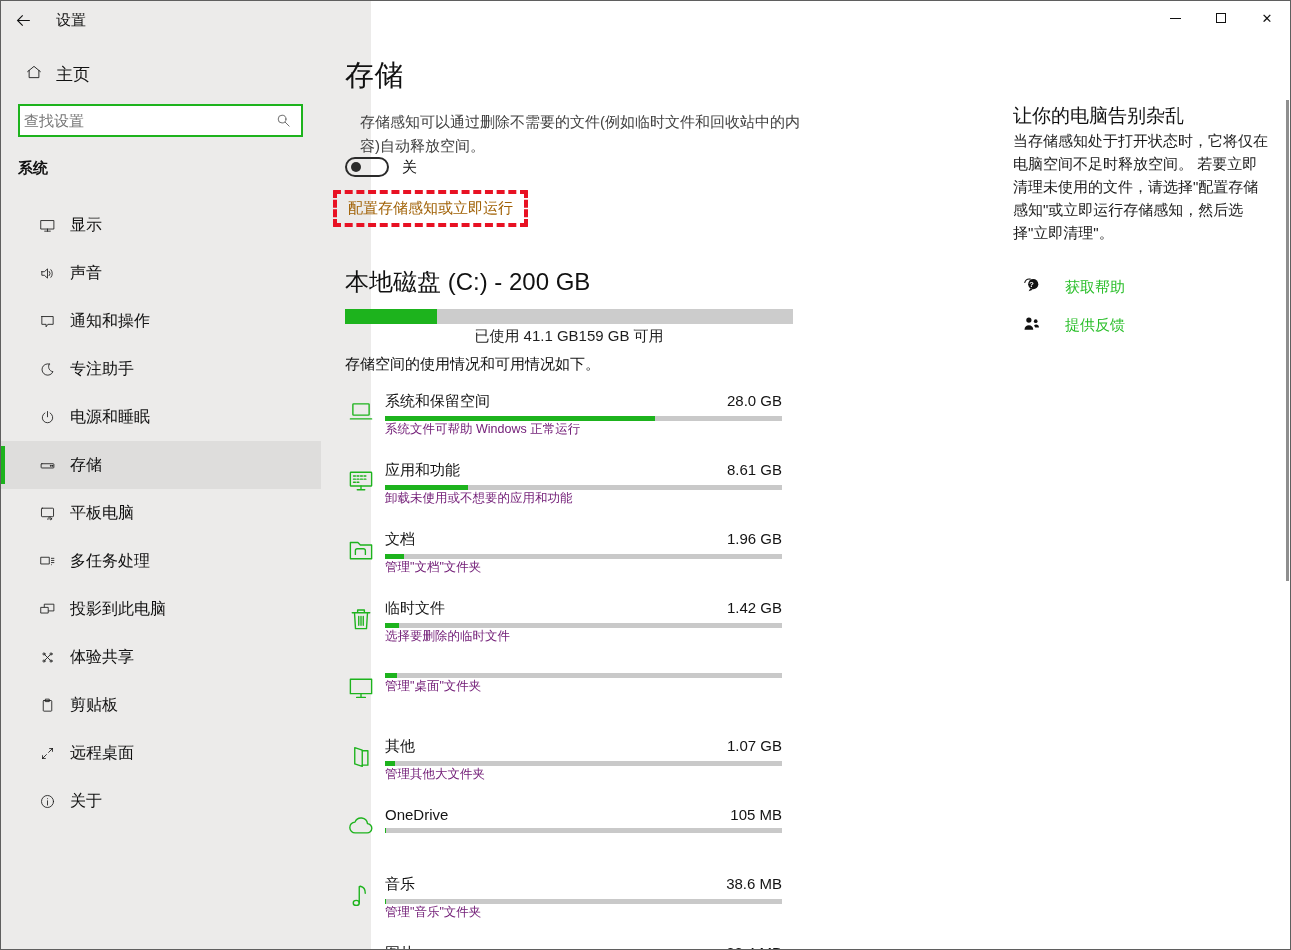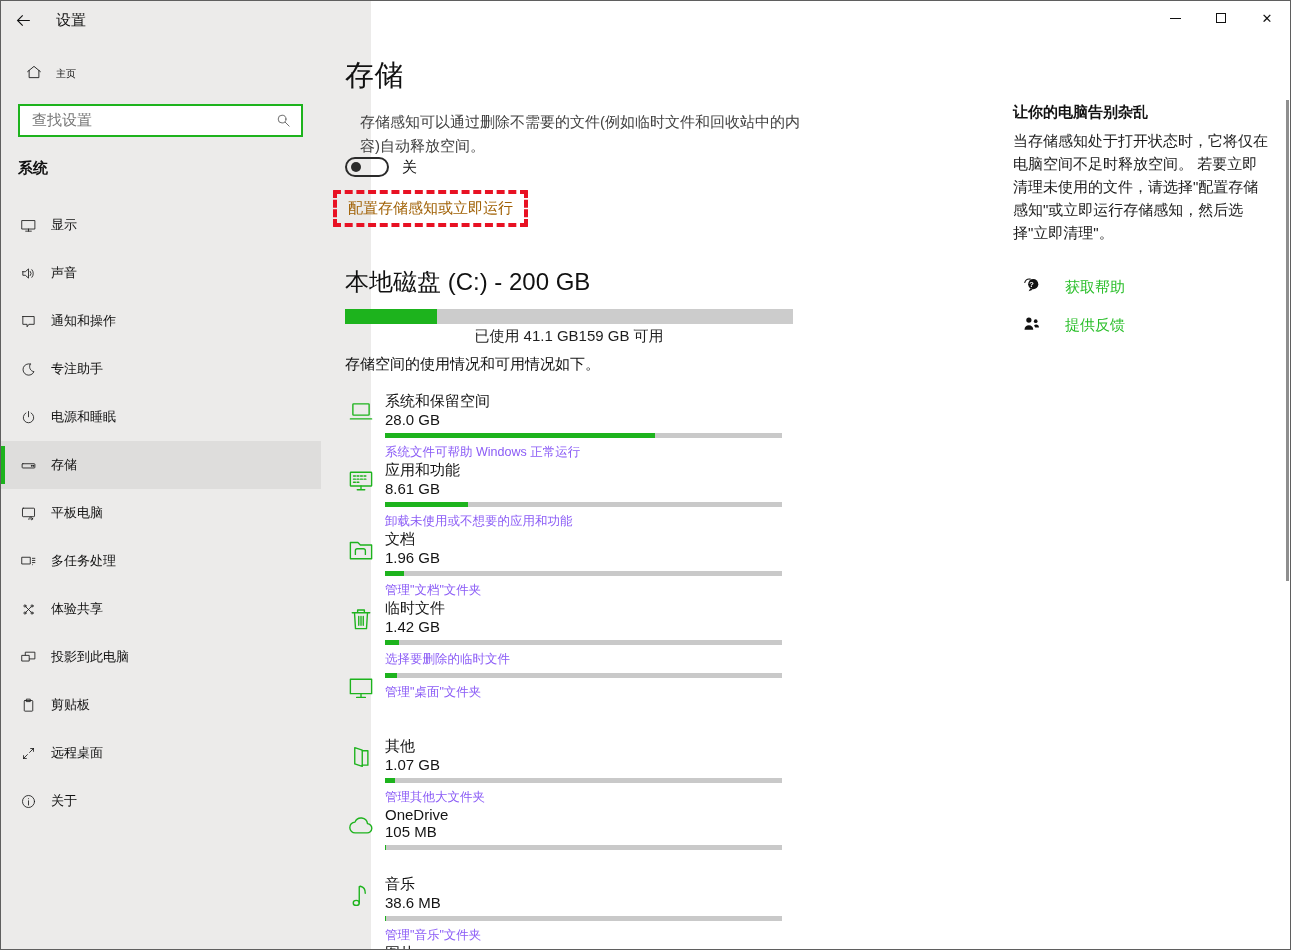--- a/index.html
+++ b/index.html
@@ -12,32 +12,32 @@
 
   
   .sidebar { position:absolute; left:0; top:0; width:371px; height:950px; background:#ecebea; }
   .titlebar-left { position:absolute; left:0; top:0; width:321px; height:40px; display:flex; align-items:center; }
   .back-btn { width:46px; height:34px; display:flex; align-items:center; justify-content:center; cursor:pointer; }
   .back-btn svg { width:19px; height:19px; stroke:#111; stroke-width:1.4; fill:none; }
   .app-title { font-size:15px; margin-left:10px; }
 
   .home-row { position:absolute; left:0; top:52px; width:321px; height:44px; display:flex; align-items:center; padding-left:25px; cursor:pointer; }
   .home-row .icon svg { width:18px; height:18px; }
-  .home-row span.lbl { font-size:10px; margin-left:13px; }
+  .home-row span.lbl { font-size:17px; margin-left:13px; }
 
   .search-box { position:absolute; left:18px; top:104px; width:285px; height:33px; background:#fff; border:2px solid var(--accent); display:flex; align-items:center; }
-  .search-box input { flex:1; border:none; outline:none; background:transparent; font-size:15px; color:#ec4899; padding:0 8px 0 12px; font-family:Liberation Serif, serif; }
+  .search-box input { flex:1; border:none; outline:none; background:transparent; font-size:15px; color:#ec4899; padding:0 8px 0 4px; font-family:Liberation Sans, sans-serif; }
   .search-box input::placeholder { color:#767676; }
   .search-box .icon svg { width:17px; height:17px; stroke:#555; }
   .search-box .icon { margin-right:9px; display:flex; }
 
   .section-title { position:absolute; left:18px; top:159px; font-size:15px; font-weight:bold; }
 
   .side-list { position:absolute; left:0; top:201px; width:321px; }
-  .side-item { position:relative; height:48px; display:flex; align-items:center; padding-left:20px; cursor:pointer; font-size:13px; }
+  .side-item { position:relative; height:48px; display:flex; align-items:center; padding-left:39px; cursor:pointer; font-size:16px; }
   .side-item .icon { width:31px; display:flex; }
   .side-item .icon svg { width:17px; height:17px; }
   .side-item.selected { background:rgba(0,0,0,0.06); }
   .side-item.selected::before { content:""; position:absolute; left:0; top:5px; bottom:5px; width:5px; background:var(--accent); }
 
   .icon svg { stroke:#1a1a1a; fill:none; stroke-width:1.2; stroke-linecap:round; stroke-linejoin:round; }
 
   
   .win-controls { position:absolute; right:1px; top:1px; display:flex; z-index:40; }
   .win-btn { width:46px; height:34px; display:flex; align-items:center; justify-content:center; cursor:pointer; background:#fff; }
@@ -61,28 +61,28 @@
   .disk-bar { position:absolute; left:0; top:309px; width:448px; height:15px; background:#cccccc; }
   .disk-bar .fill { height:100%; background:var(--accent); }
   .disk-labels { position:absolute; left:0; top:327px; width:448px; display:flex; justify-content:center; font-size:15px; color:#1f1f1f; }
   .usage-intro { position:absolute; left:0; top:355px; font-size:15px; }
 
   .cat-list { position:absolute; left:0; top:386px; width:437px; }
   .cat-row { position:relative; height:69px; cursor:pointer; }
   .cat-row .icon { position:absolute; left:1px; top:11px; }
   .cat-row .icon svg { width:30px; height:30px; stroke:var(--accent); stroke-width:1.1; }
   .cat-content { margin-left:40px; padding-top:6px; }
-  .cat-head { display:flex; justify-content:space-between; font-size:15px; color:#141414;flex-direction:column; }
+  .cat-head { display:flex; justify-content:space-between; font-size:15px; color:#141414; }
   .cat-bar { margin-top:5px; height:5px; background:#c9c9c9; }
   .cat-bar .fill { height:100%; background:var(--accent); }
-  .cat-desc { margin-top:6px; font-size:12.5px; color:#8b5cf6; }
+  .cat-desc { font-size:12.5px; color:#701a75; }
 
   
   .aside { position:absolute; left:1013px; top:0; width:262px; }
-  .tip-title { position:absolute; left:0; top:103px; font-size:15px; font-weight:bold; }
+  .tip-title { position:absolute; left:0; top:103px; font-size:19px; font-weight:normal; }
   .tip-body { position:absolute; left:0; top:129px; width:256px; font-size:15px; line-height:23px; color:#1b1b1b; }
   .aside-links { position:absolute; left:8px; top:275px; }
   .aside-link { display:flex; align-items:center; margin-bottom:13px; cursor:pointer; }
   .aside-link .icon svg { width:21px; height:21px; stroke:#111; }
   .aside-link .lbl { font-size:15px; color:var(--link-green); margin-left:23px; }
 
   .scrollbar { position:absolute; right:2px; top:100px; width:3px; height:481px; background:#8f8f8f; cursor:pointer; z-index:45; }
 </style>
 </head>
 <body>
@@ -188,41 +188,41 @@
           <svg viewBox="0 0 24 24">
             <rect x="3" y="6" width="11.5" height="9.5"></rect>
             <path d="M17.5 7.5h3.5 M17.5 10.5h3.5 M17.5 13.5h3.5 M17.5 16.5h.01"></path>
           </svg>
         </span>
         <span>多任务处理</span>
       </div>
       <div class="side-item">
         <span class="icon">
           <svg viewBox="0 0 24 24">
+            <rect x="8" y="4.5" width="13" height="9.5"></rect>
+            <rect x="3" y="9" width="10" height="8" fill="#ecebea"></rect>
+          </svg>
+        </span>
+        <span>投影到此电脑</span>
+      </div>
+      <div class="side-item">
+        <span class="icon">
+          <svg viewBox="0 0 24 24">
             <path d="M8.3 8.3l7.4 7.4 M15.7 8.3l-7.4 7.4"></path>
             <circle cx="7" cy="7" r="1.5"></circle>
             <circle cx="17" cy="7" r="1.5"></circle>
             <circle cx="7" cy="17" r="1.5"></circle>
             <circle cx="17" cy="17" r="1.5"></circle>
           </svg>
         </span>
         <span>体验共享</span>
       </div>
       <div class="side-item">
         <span class="icon">
           <svg viewBox="0 0 24 24">
-            <rect x="8" y="4.5" width="13" height="9.5"></rect>
-            <rect x="3" y="9" width="10" height="8" fill="#ecebea"></rect>
-          </svg>
-        </span>
-        <span>投影到此电脑</span>
-      </div>
-      <div class="side-item">
-        <span class="icon">
-          <svg viewBox="0 0 24 24">
             <rect x="6" y="5" width="12" height="15" rx="1"></rect>
             <rect x="9.5" y="3" width="5" height="3.5"></rect>
           </svg>
         </span>
         <span>剪贴板</span>
       </div>
       <div class="side-item">
         <span class="icon">
           <svg viewBox="0 0 24 24">
             <path d="M5 19l5.5-5.5 M5 19v-4 M5 19h4 M19 5l-5.5 5.5 M19 5v4 M19 5h-4"></path>

